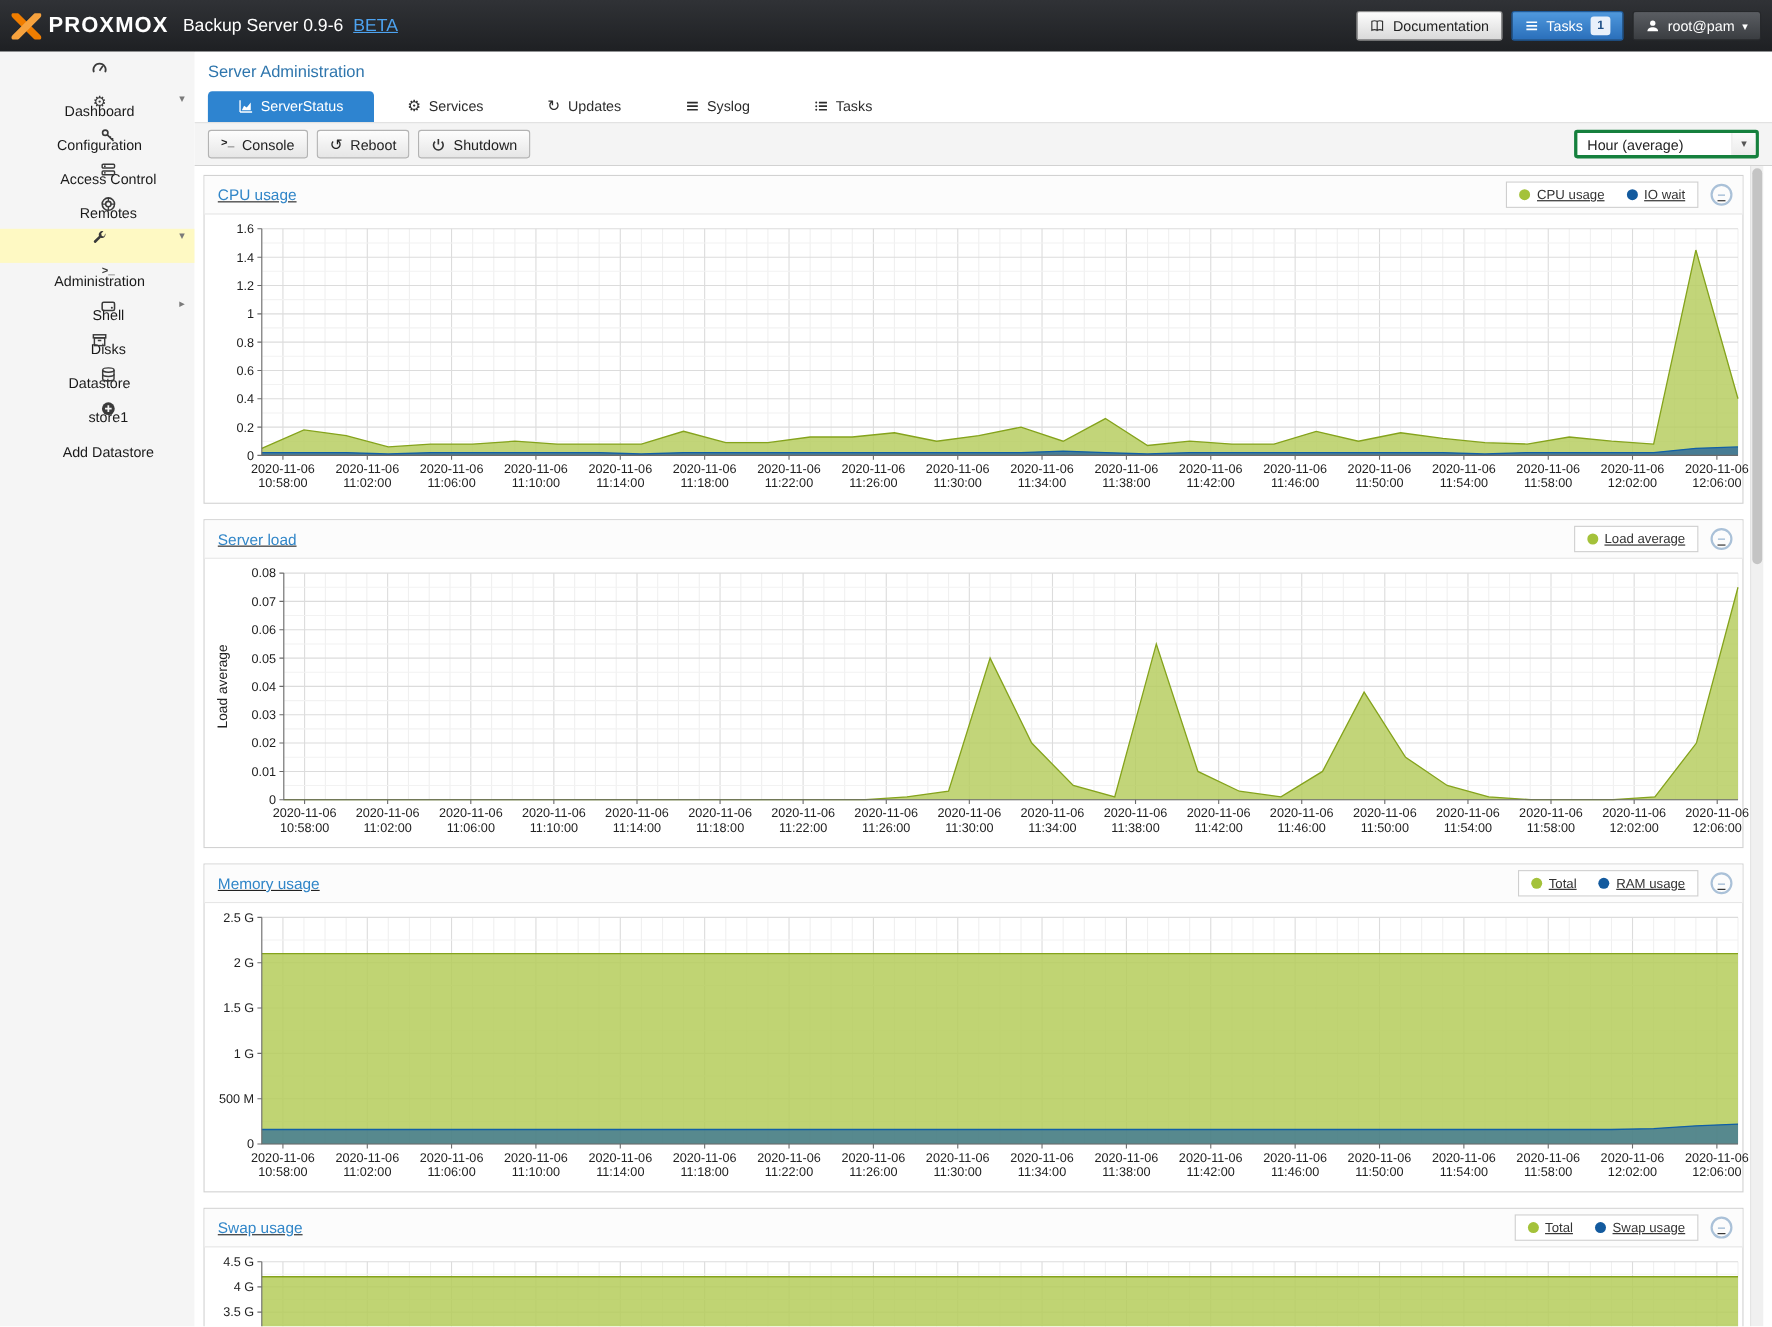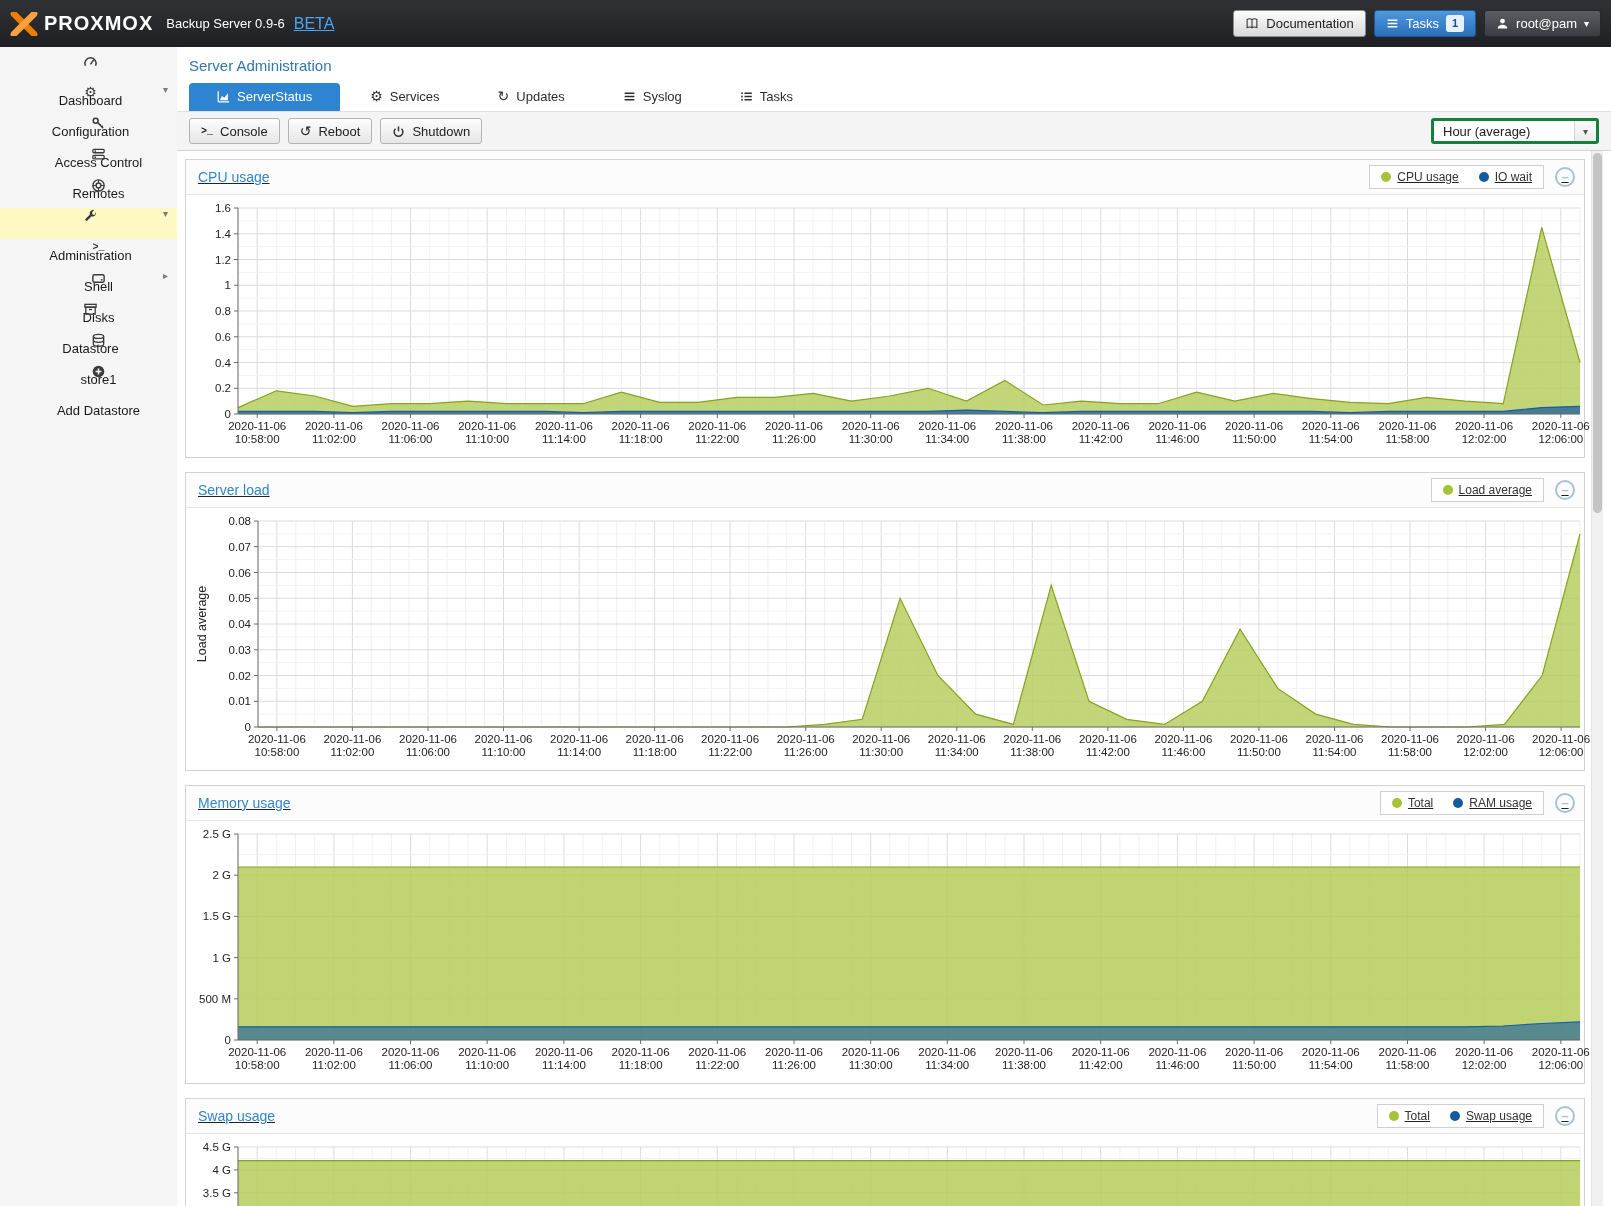--- a/index.html
+++ b/index.html
@@ -3,21 +3,21 @@
 <meta charset="utf-8">
 <style>
   * { box-sizing: border-box; margin: 0; padding: 0; }
   html,body { width:1611px; height:1206px; overflow:hidden; }
   body { font-family:"Liberation Sans",sans-serif; background:#fff; color:#222; font-size:13px; }
 
   
   .header { height:47px; background:linear-gradient(#303236,#1e2023); display:flex; align-items:center; padding:0 10px; gap:9px; }
   .logo-wrap { display:flex; align-items:center; gap:6px; }
   .logo-text { color:#fff; font-weight:bold; font-size:20px; letter-spacing:1px; }
-  .prod { color:#fff; font-size:13px; margin-left:4px; }
+  .prod { color:#fff; font-size:16px; margin-left:4px; }
   .beta { color:#4da3f0; text-decoration:underline; font-size:16px; cursor:pointer; }
   .hright { margin-left:auto; display:flex; align-items:center; gap:8px; }
   .hbtn { height:27px; border-radius:3px; display:flex; align-items:center; gap:7px; padding:0 11px; font-size:13px; cursor:pointer; }
   .hbtn.doc { background:linear-gradient(#fdfdfd,#d9d9d9); border:1px solid #8d8d8d; color:#222; }
   .hbtn.tasks { background:linear-gradient(#4f98dd,#2a6fba); border:1px solid #1d5a9b; color:#fff; }
   .hbtn.user { background:linear-gradient(#5a5d62,#3a3d41); border:1px solid #26282b; color:#fff; }
   .badge { background:#e8f0fa; color:#1d4f87; border-radius:3px; padding:0 6px; height:17px; line-height:17px; font-size:11px; font-weight:bold; }
   .caret-glyph { font-size:10px; color:inherit; }
 
   

